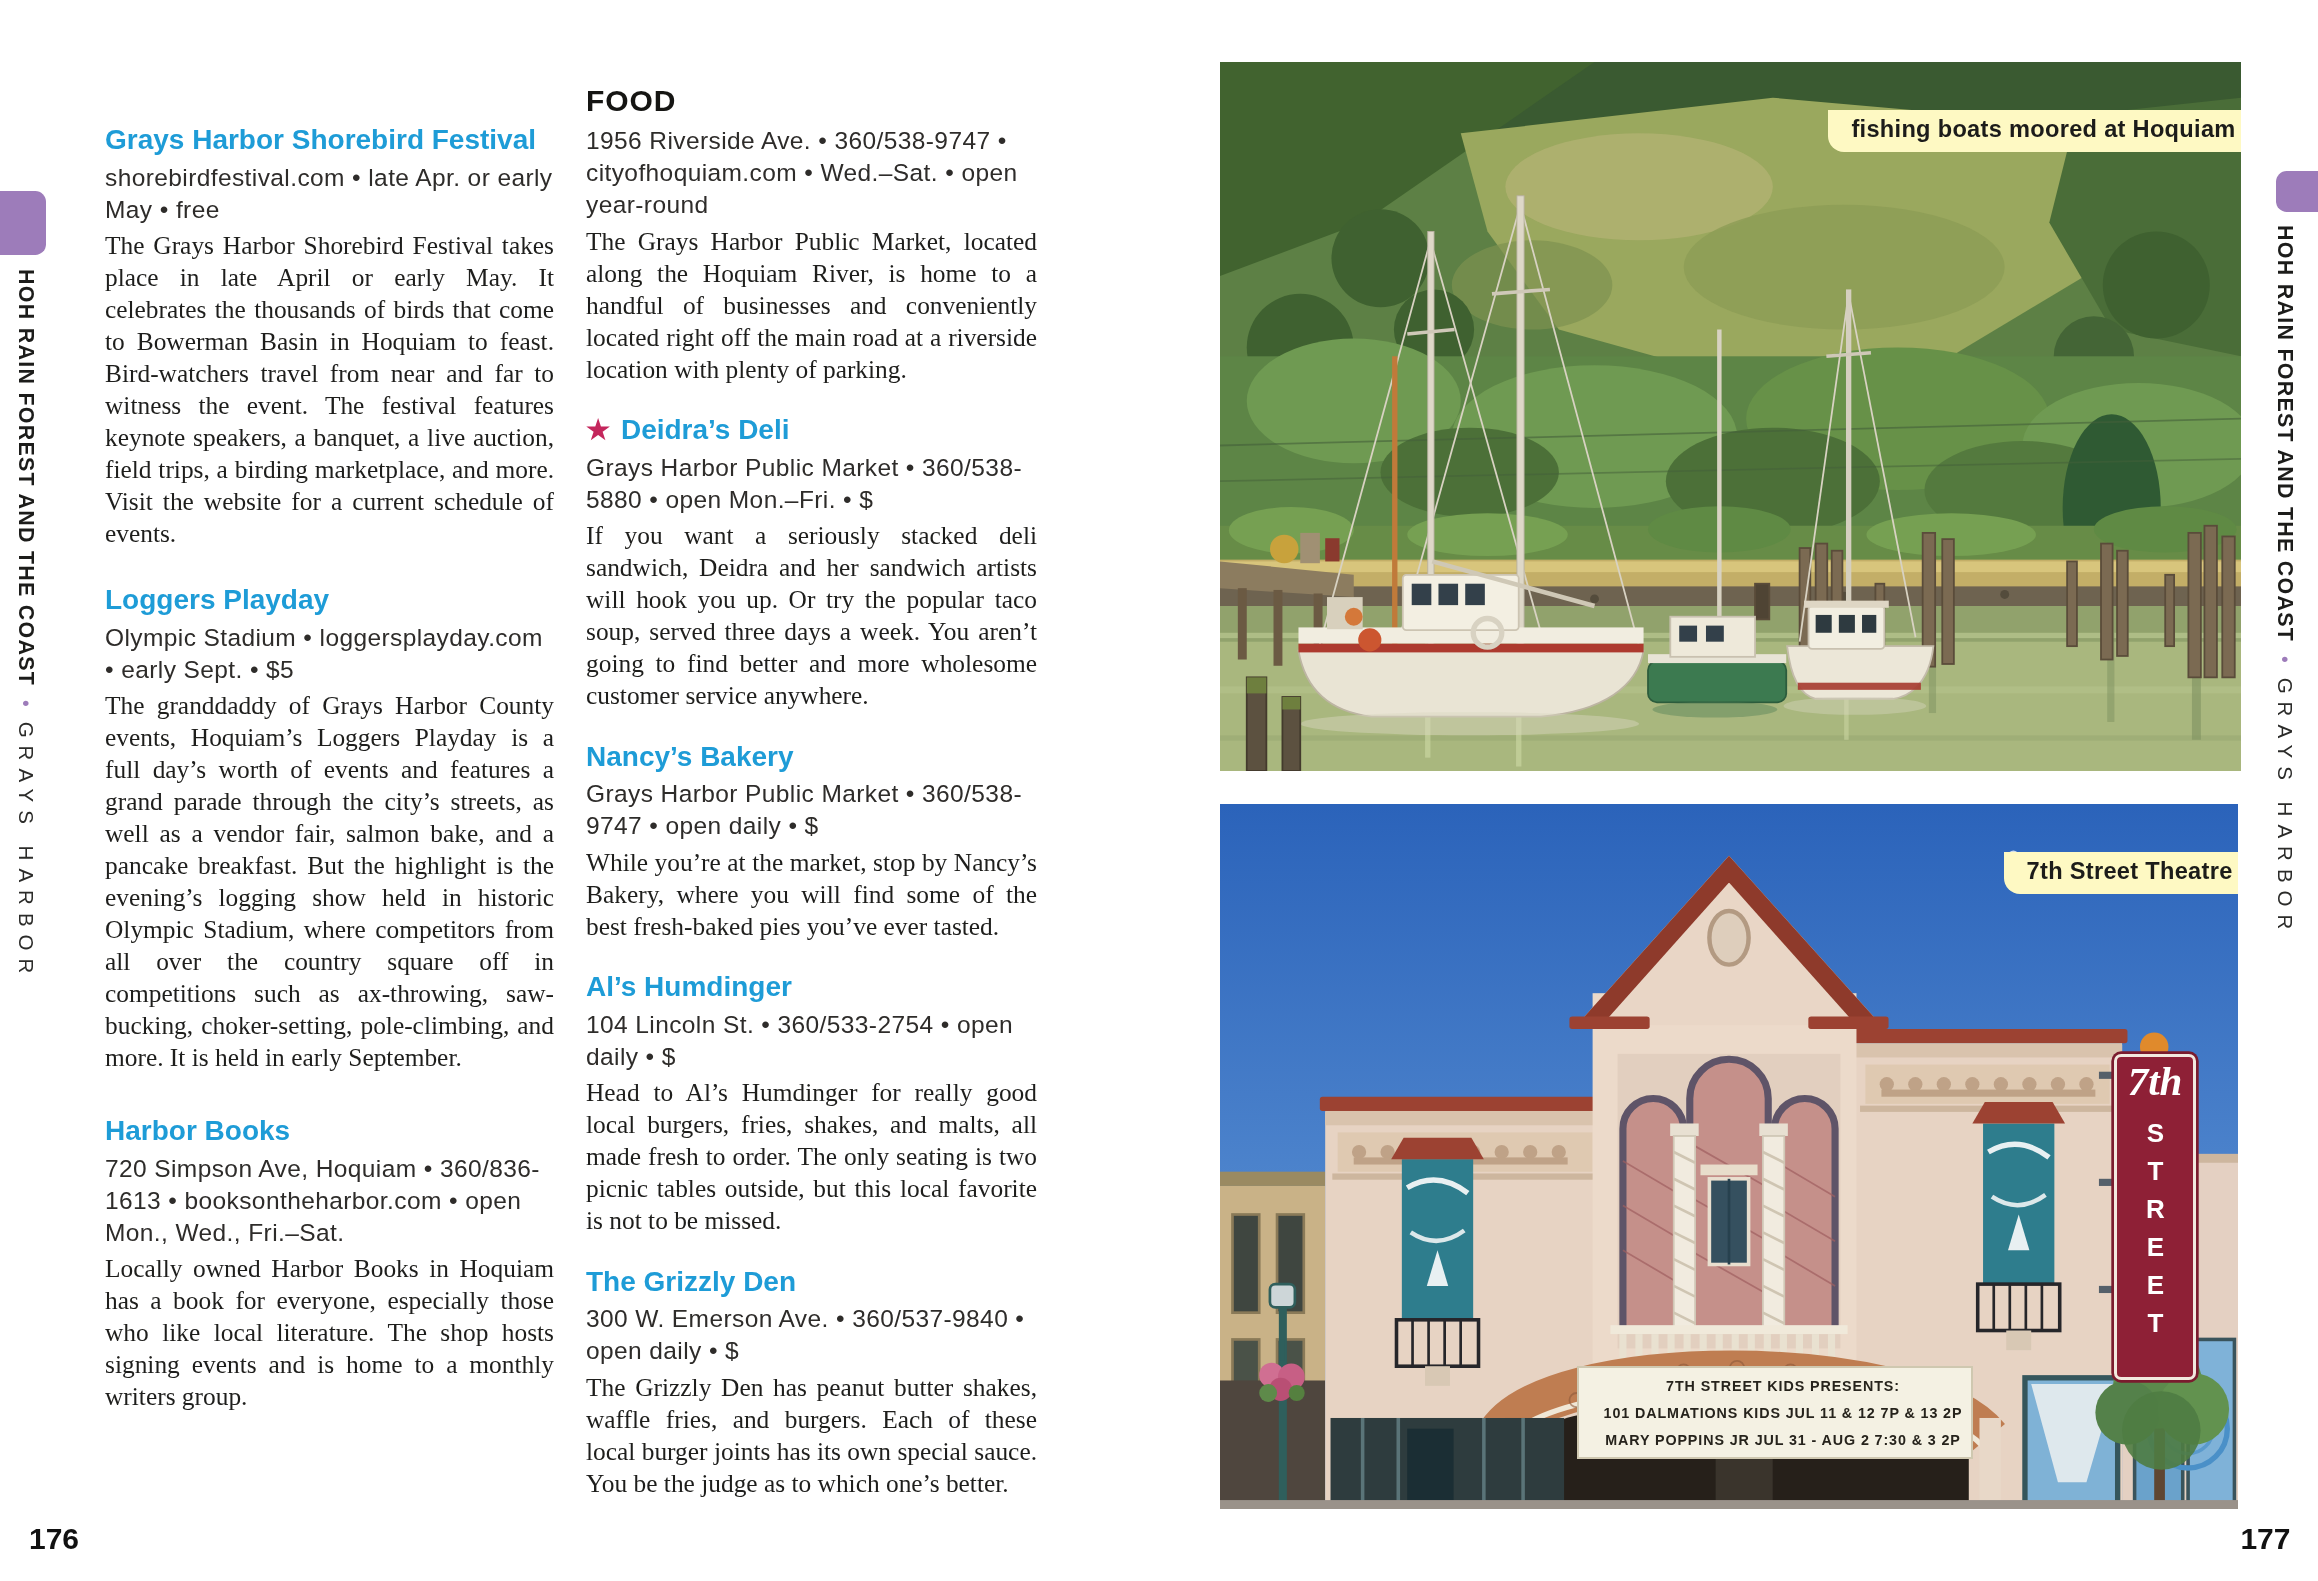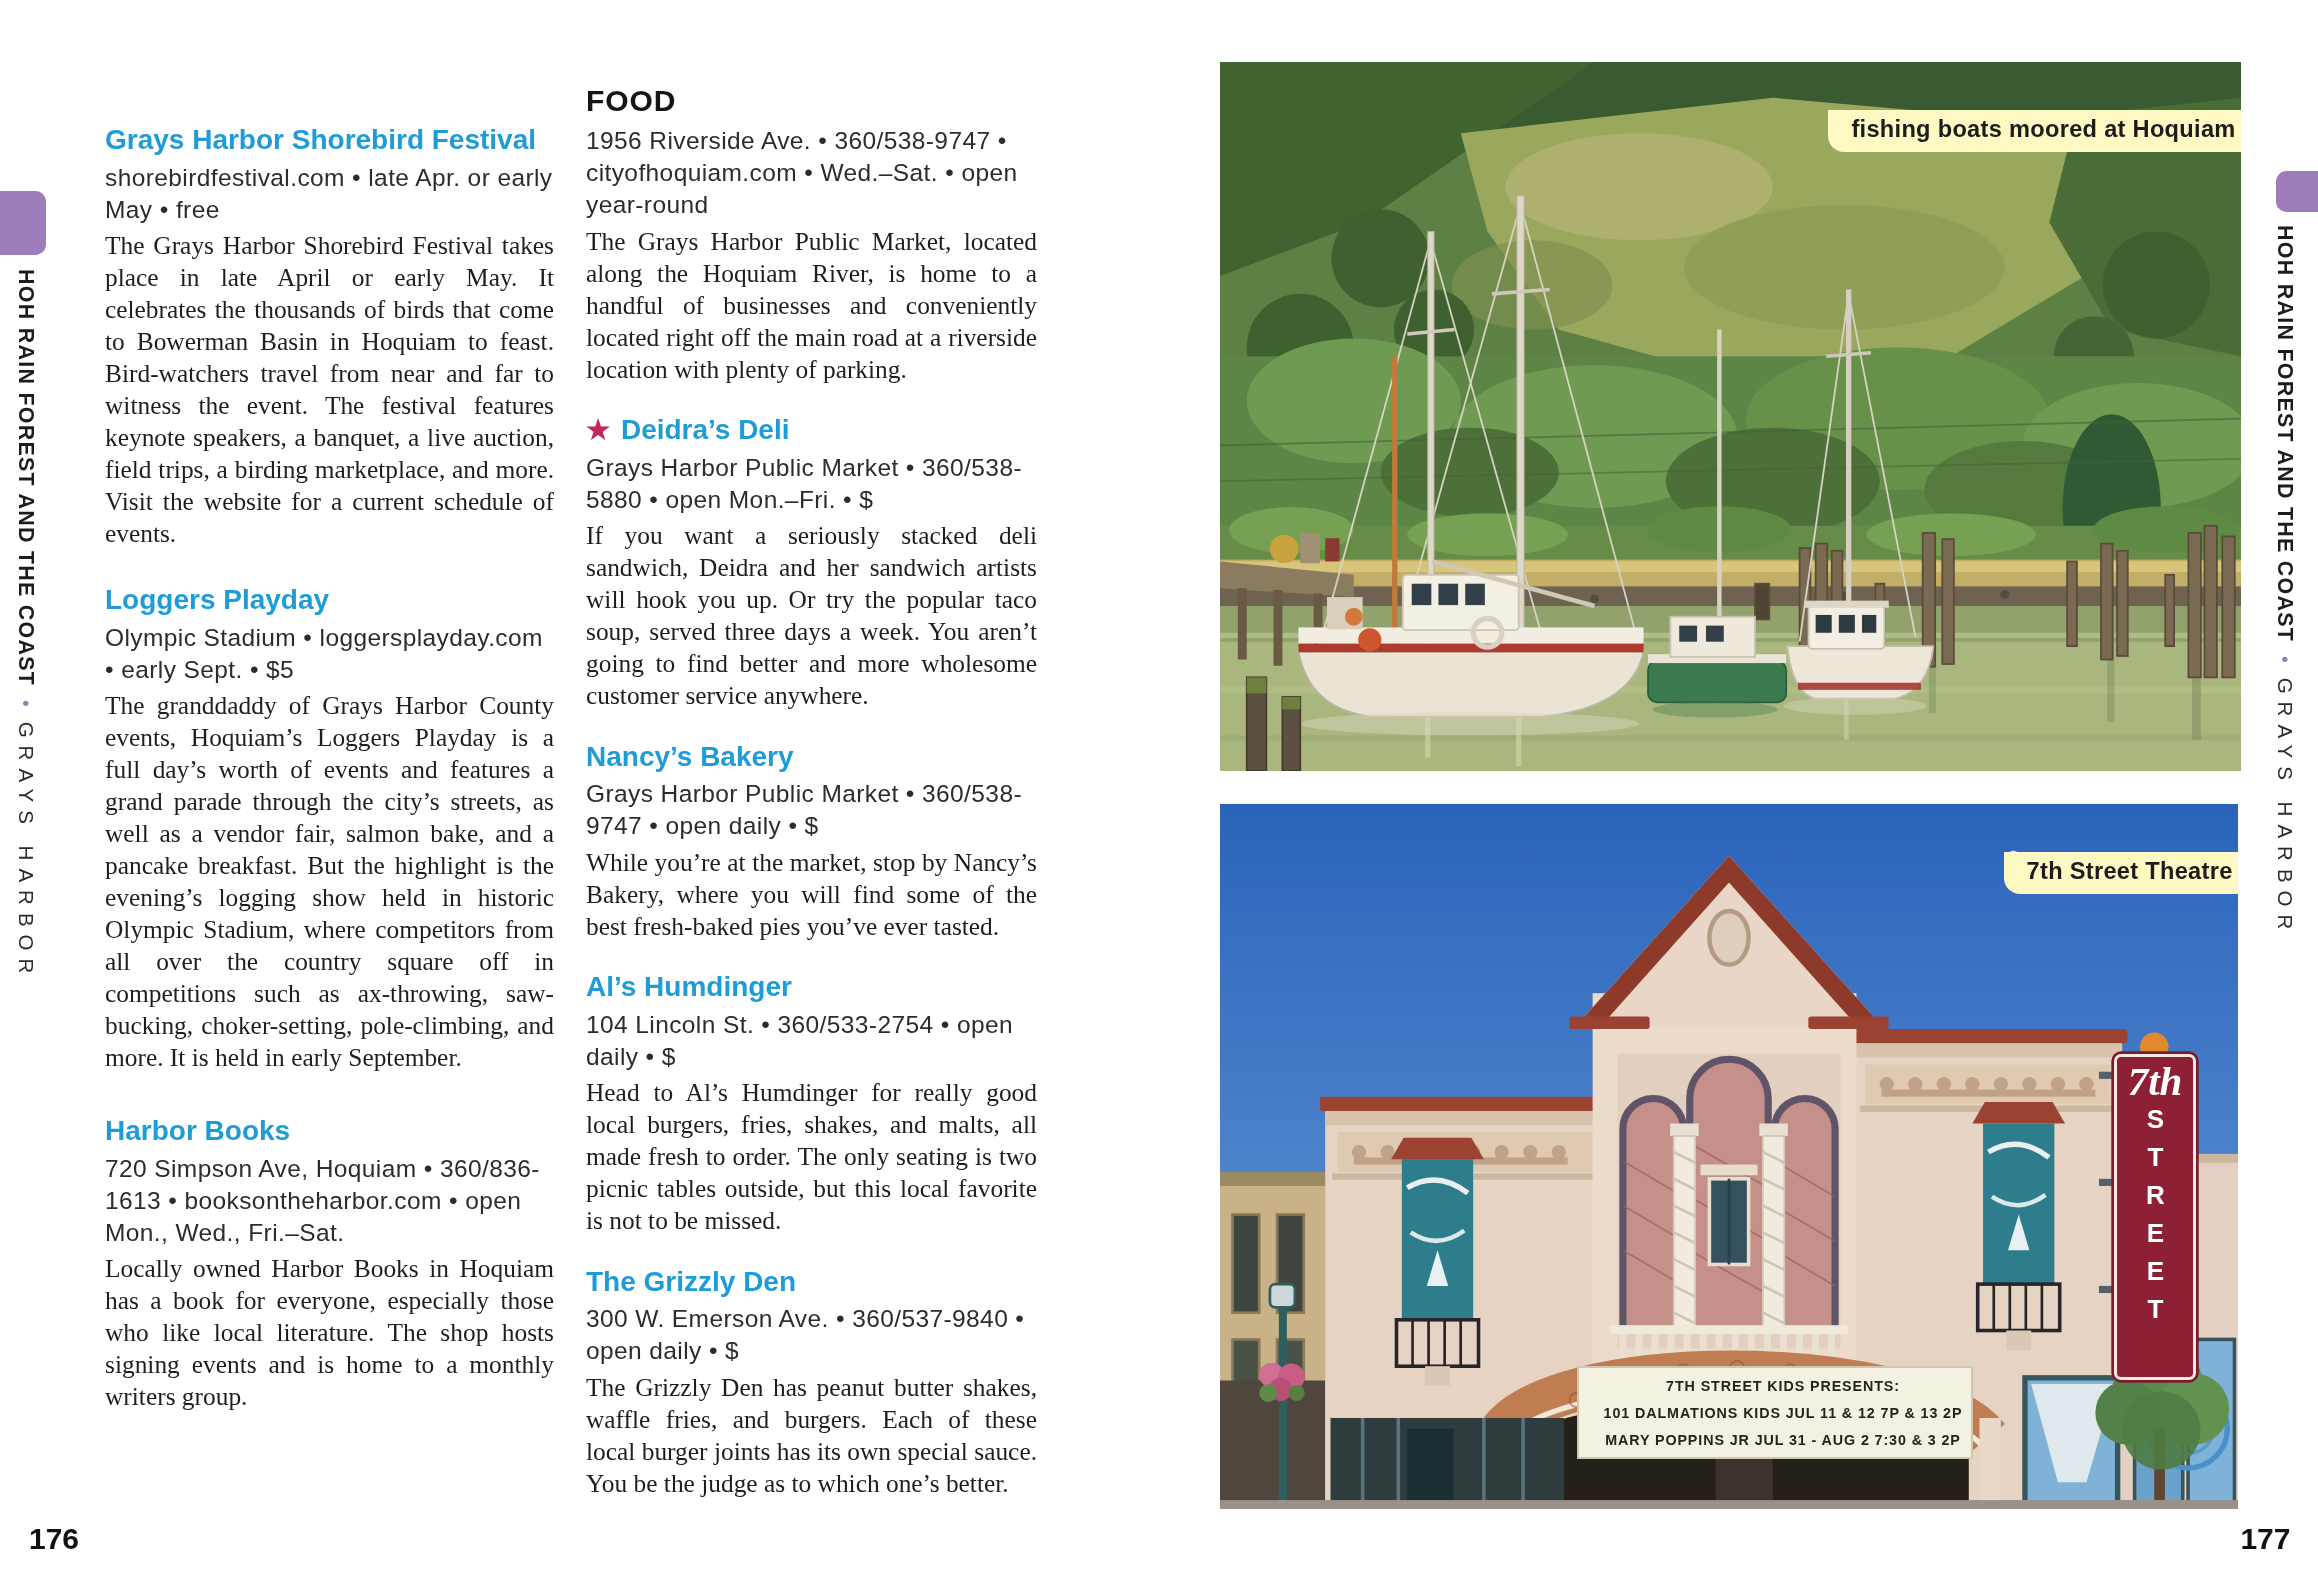--- a/index.html
+++ b/index.html
@@ -56,21 +56,21 @@
                  font-size:23.6px;font-weight:700;color:#1c1c1a;letter-spacing:0.3px;
                  padding:6.2px 5.4px 9px 23px;margin-top:48px;}
 
   
   .marquee-board{position:absolute;left:357px;top:562px;width:396px;height:93px;
                  background:#f4f1e3;border:2.7px solid #cfc8b0;text-align:center;
                  color:#26231c;font-weight:700;padding-top:5.4px;}
   .marquee-line{font-size:14.3px;line-height:27px;letter-spacing:0.9px;white-space:nowrap;padding-left:16px;}
   .neon-sign{position:absolute;left:894px;top:250px;width:82px;height:326px;
              background:#8e2036;border:3.6px solid #f2e9df;border-radius:7.1px;
-             box-shadow:0 0 0 2.7px #7a1c2e;display:flex;flex-direction:column;align-items:center;}
+             box-shadow:0 0 0 2.7px #7a1c2e;display:flex;flex-direction:column;align-items:center;gap:14px;}
   .sign-7th{font-family:"Liberation Serif","DejaVu Serif",serif;font-style:italic;font-weight:700;
             font-size:41px;color:#ffffff;line-height:1.1;margin-top:1.8px;}
   .sign-street{writing-mode:vertical-rl;text-orientation:upright;font-size:26px;font-weight:700;
                color:#ffffff;letter-spacing:8px;margin-top:0;}
 </style>
 </head>
 <body>
 
 <div class="page">
 

